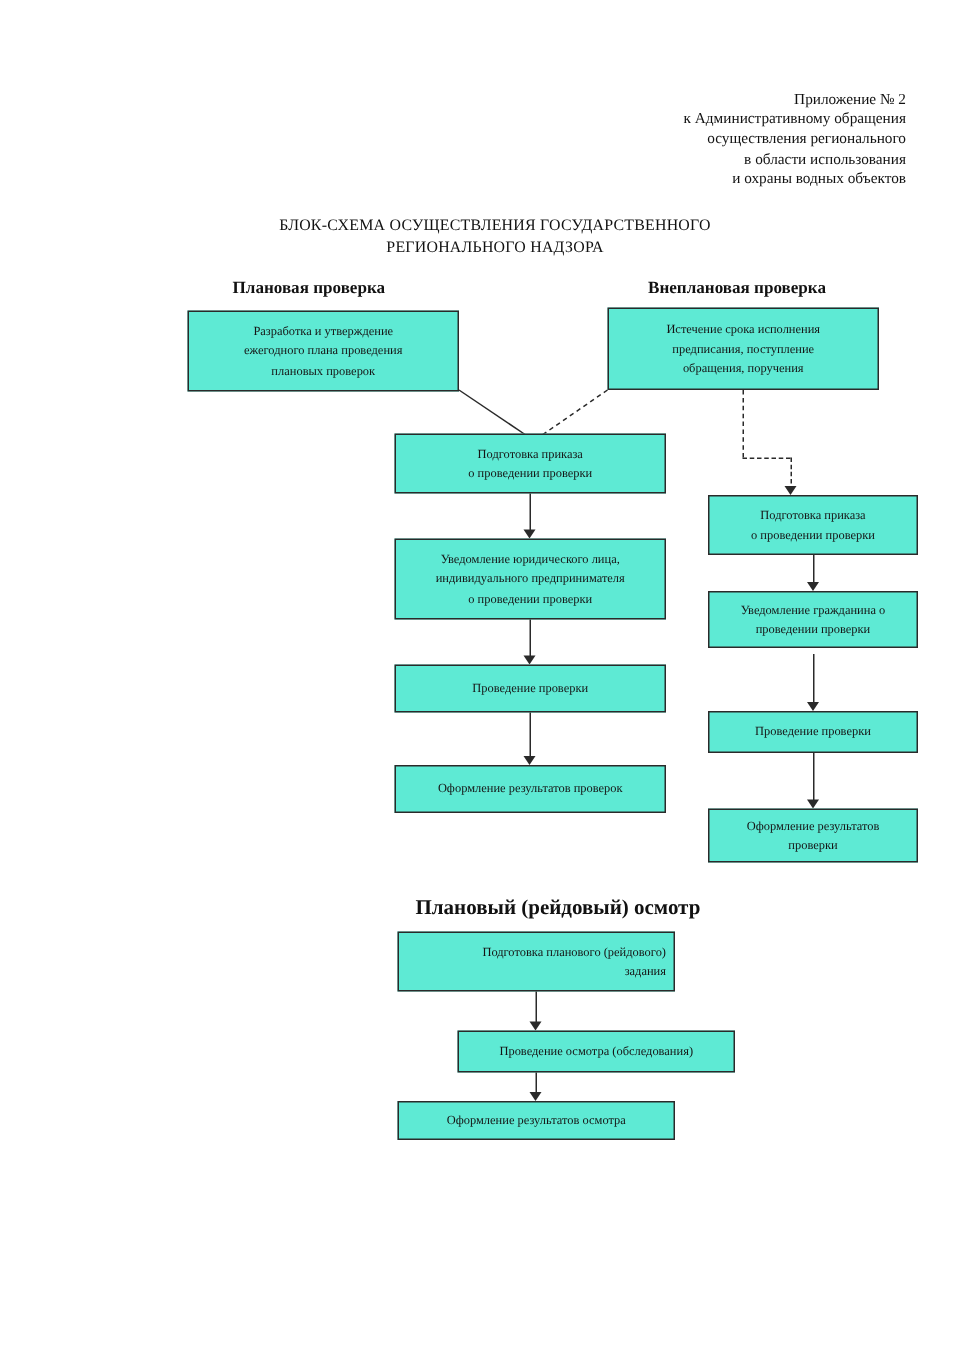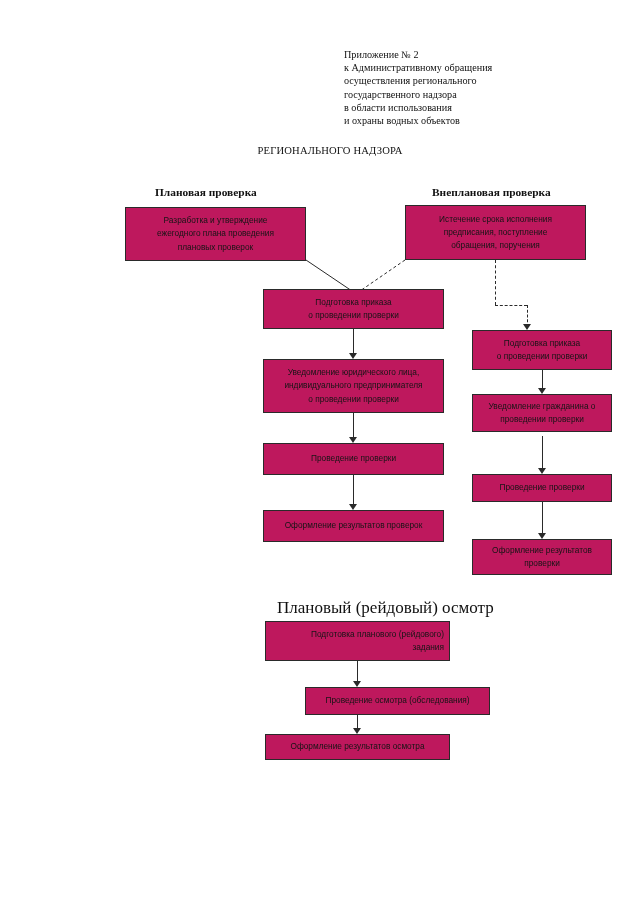--- a/index.html
+++ b/index.html
@@ -20,23 +20,23 @@
     position: absolute;
     left: 0; top: 0;
     width: 640px;
     height: 905px;
   }
 
   
   .doc-header {
     position: absolute;
     right: 36px;
-    top: 48px;
+    top: 60px;
     width: 260px;
-    text-align: left;
+    text-align: right;
     font-family: "Liberation Serif", serif;
     font-size: 10.2px;
     line-height: 13.2px;
     color: #111;
   }
   .doc-header div { white-space: nowrap; }
 
   
   .doc-title {
     position: absolute;
@@ -54,35 +54,35 @@
   
   .sect-heading {
     position: absolute;
     font-family: "Liberation Serif", serif;
     font-weight: bold;
     font-size: 11.4px;
     color: #111;
     white-space: nowrap;
   }
   .sect-heading.plain {
-    font-weight: normal;
-    font-size: 17px;
+    font-weight: bold;
+    font-size: 14px;
   }
 
   
   .box {
     position: absolute;
     box-sizing: border-box;
     border: 1px solid #2a2a2a;
-    background: #be185d;
+    background: #5eead4;
     display: flex;
     align-items: center;
     justify-content: center;
     text-align: center;
-    font-family: Liberation Sans, sans-serif;
+    font-family: Liberation Serif, serif;
     font-size: 8.3px;
     line-height: 13.2px;
     color: #151515;
     padding: 2px 5px;
   }
   .box span { display: block; width: 100%; }
 
   
   .vline {
     position: absolute;
@@ -115,26 +115,26 @@
 </style>
 </head>
 <body>
 
 <div id="page">
 
   <div class="doc-header">
     <div>Приложение № 2</div>
     <div>к Административному обращения</div>
     <div>осуществления регионального</div>
-    <div>государственного надзора</div>
     <div>в области использования</div>
     <div>и охраны водных объектов</div>
   </div>
 
   <div class="doc-title">
+    <div>БЛОК-СХЕМА ОСУЩЕСТВЛЕНИЯ ГОСУДАРСТВЕННОГО</div>
     <div>РЕГИОНАЛЬНОГО НАДЗОРА</div>
   </div>
 
   <div class="sect-heading" style="left:155px; top:186px;text-align:right;">Плановая проверка</div>
 
   <div class="sect-heading" style="left:432px; top:186px;">Внеплановая проверка</div>
 
   <div class="sect-heading plain" style="left:277px; top:598px;">Плановый (рейдовый) осмотр</div>
 
   <div class="box" style="left:125px; top:207px; width:181px; height:54px;">

